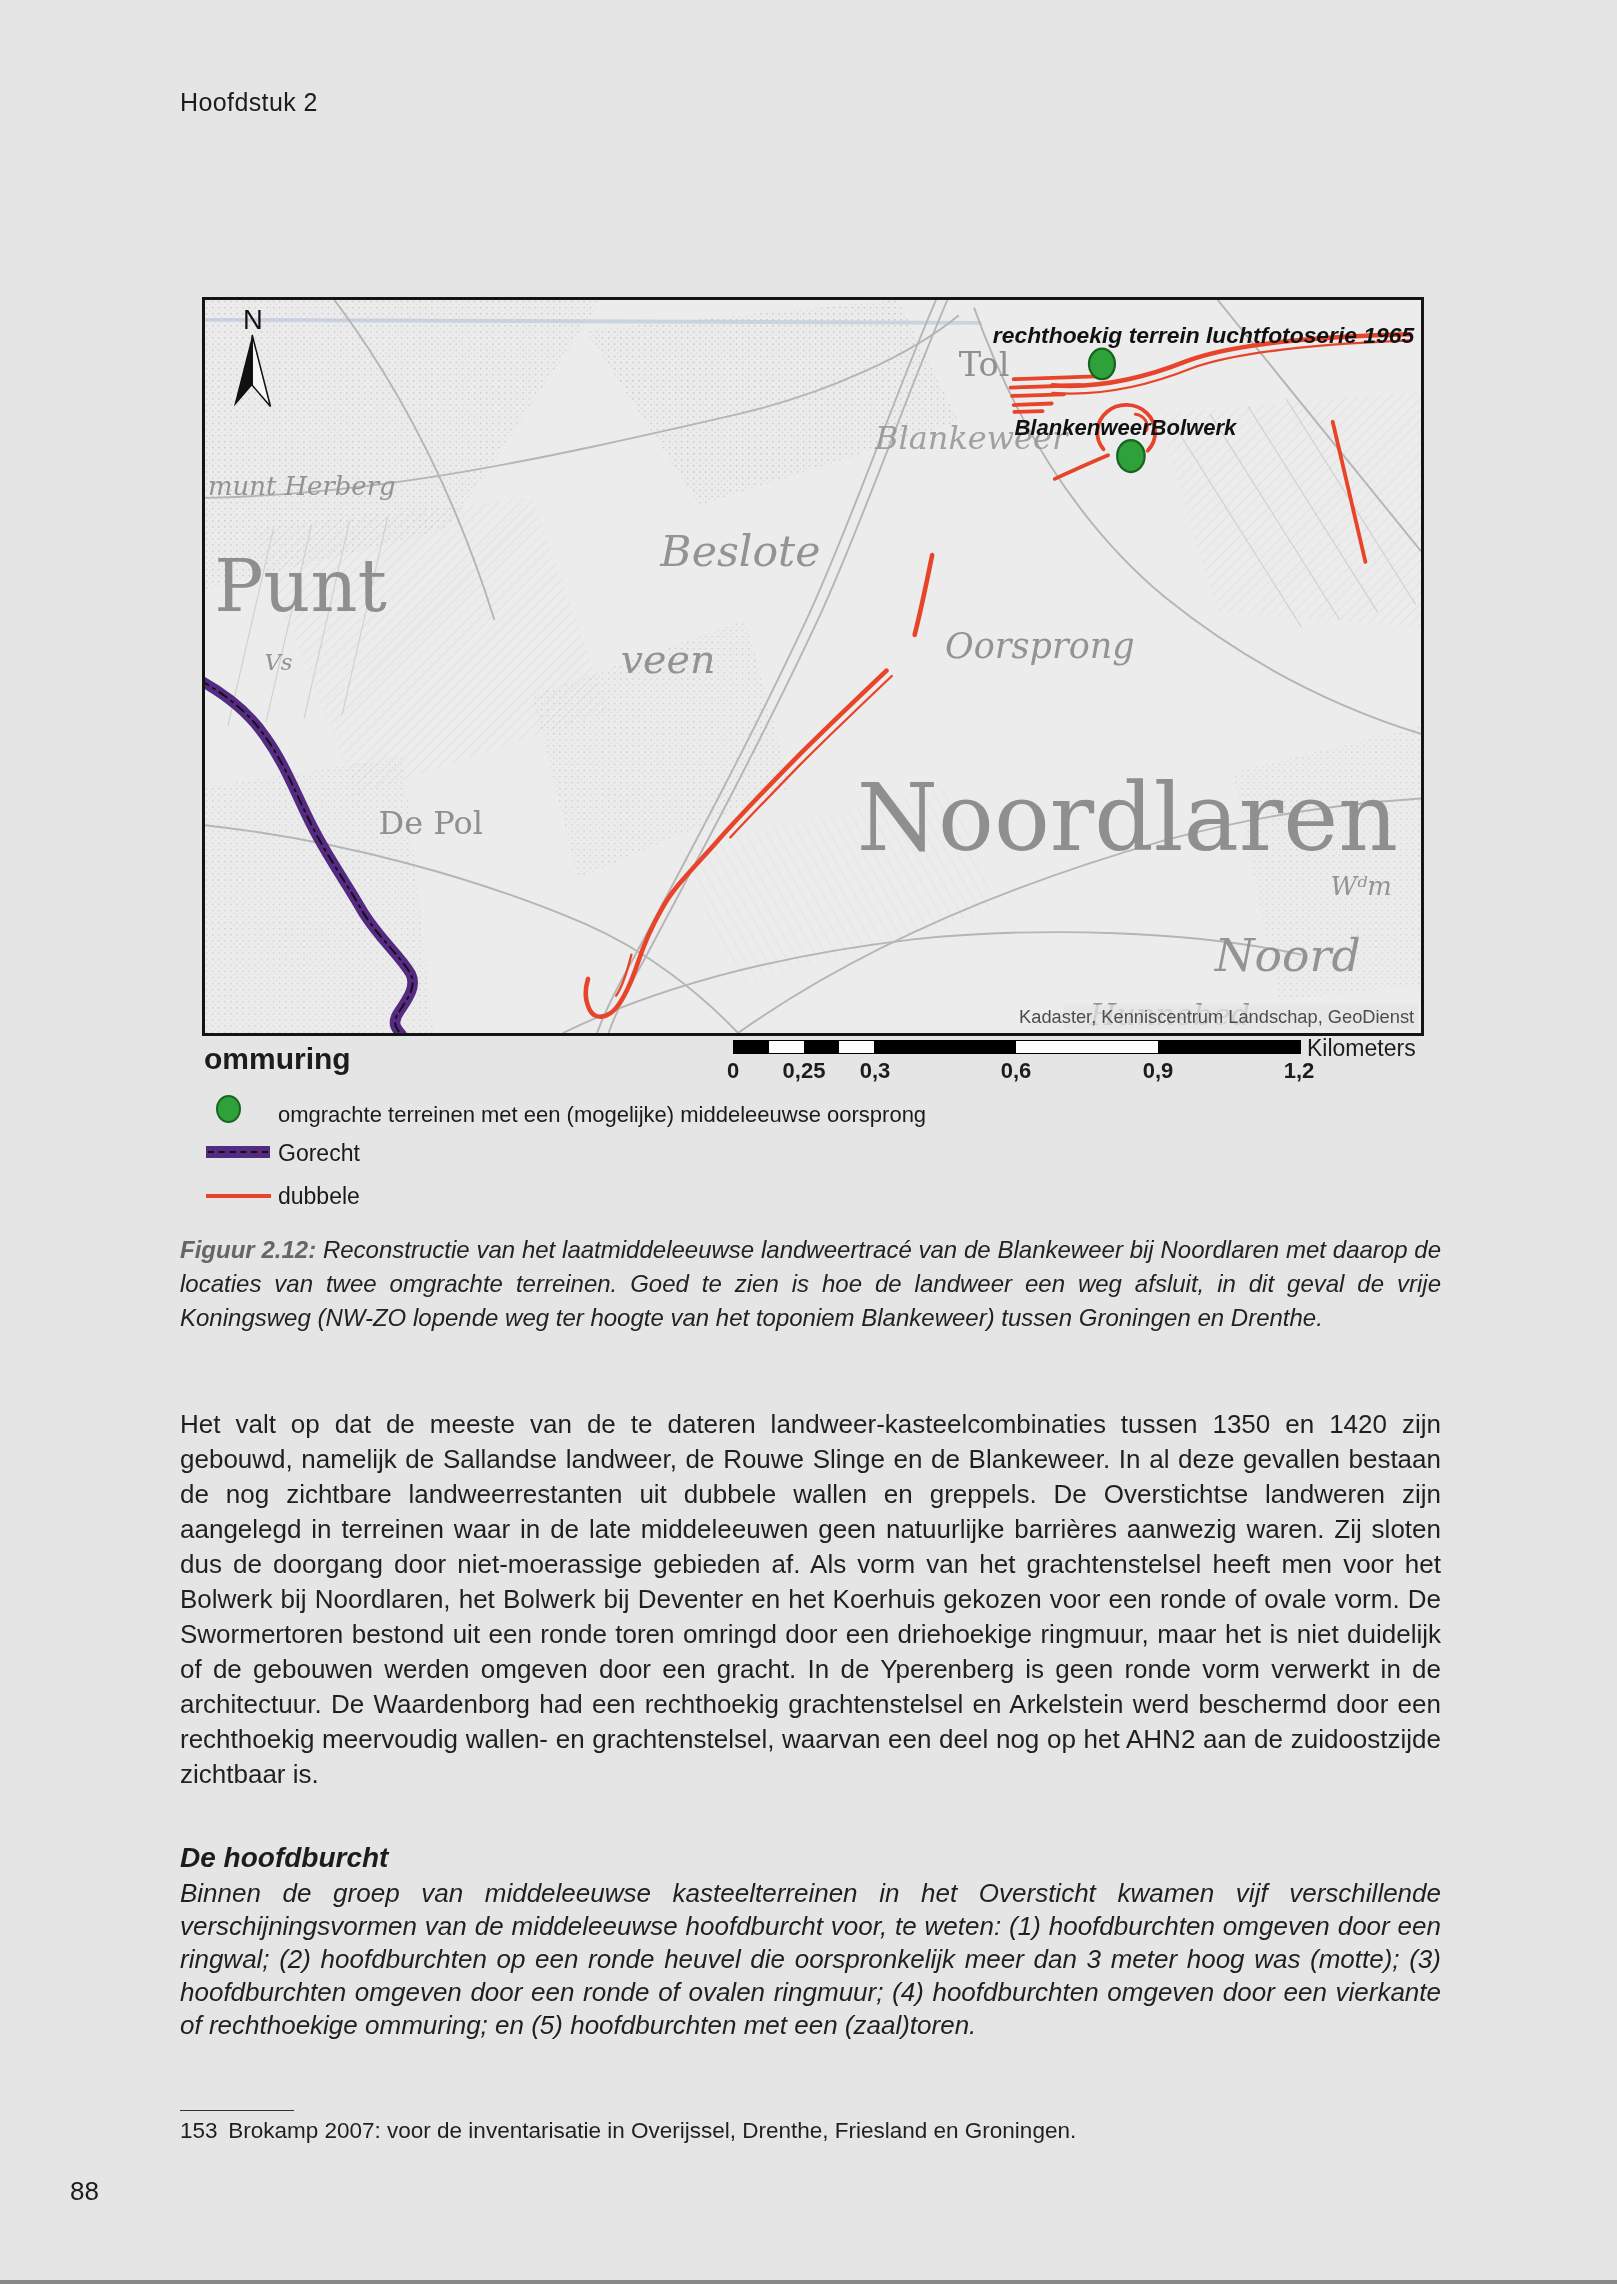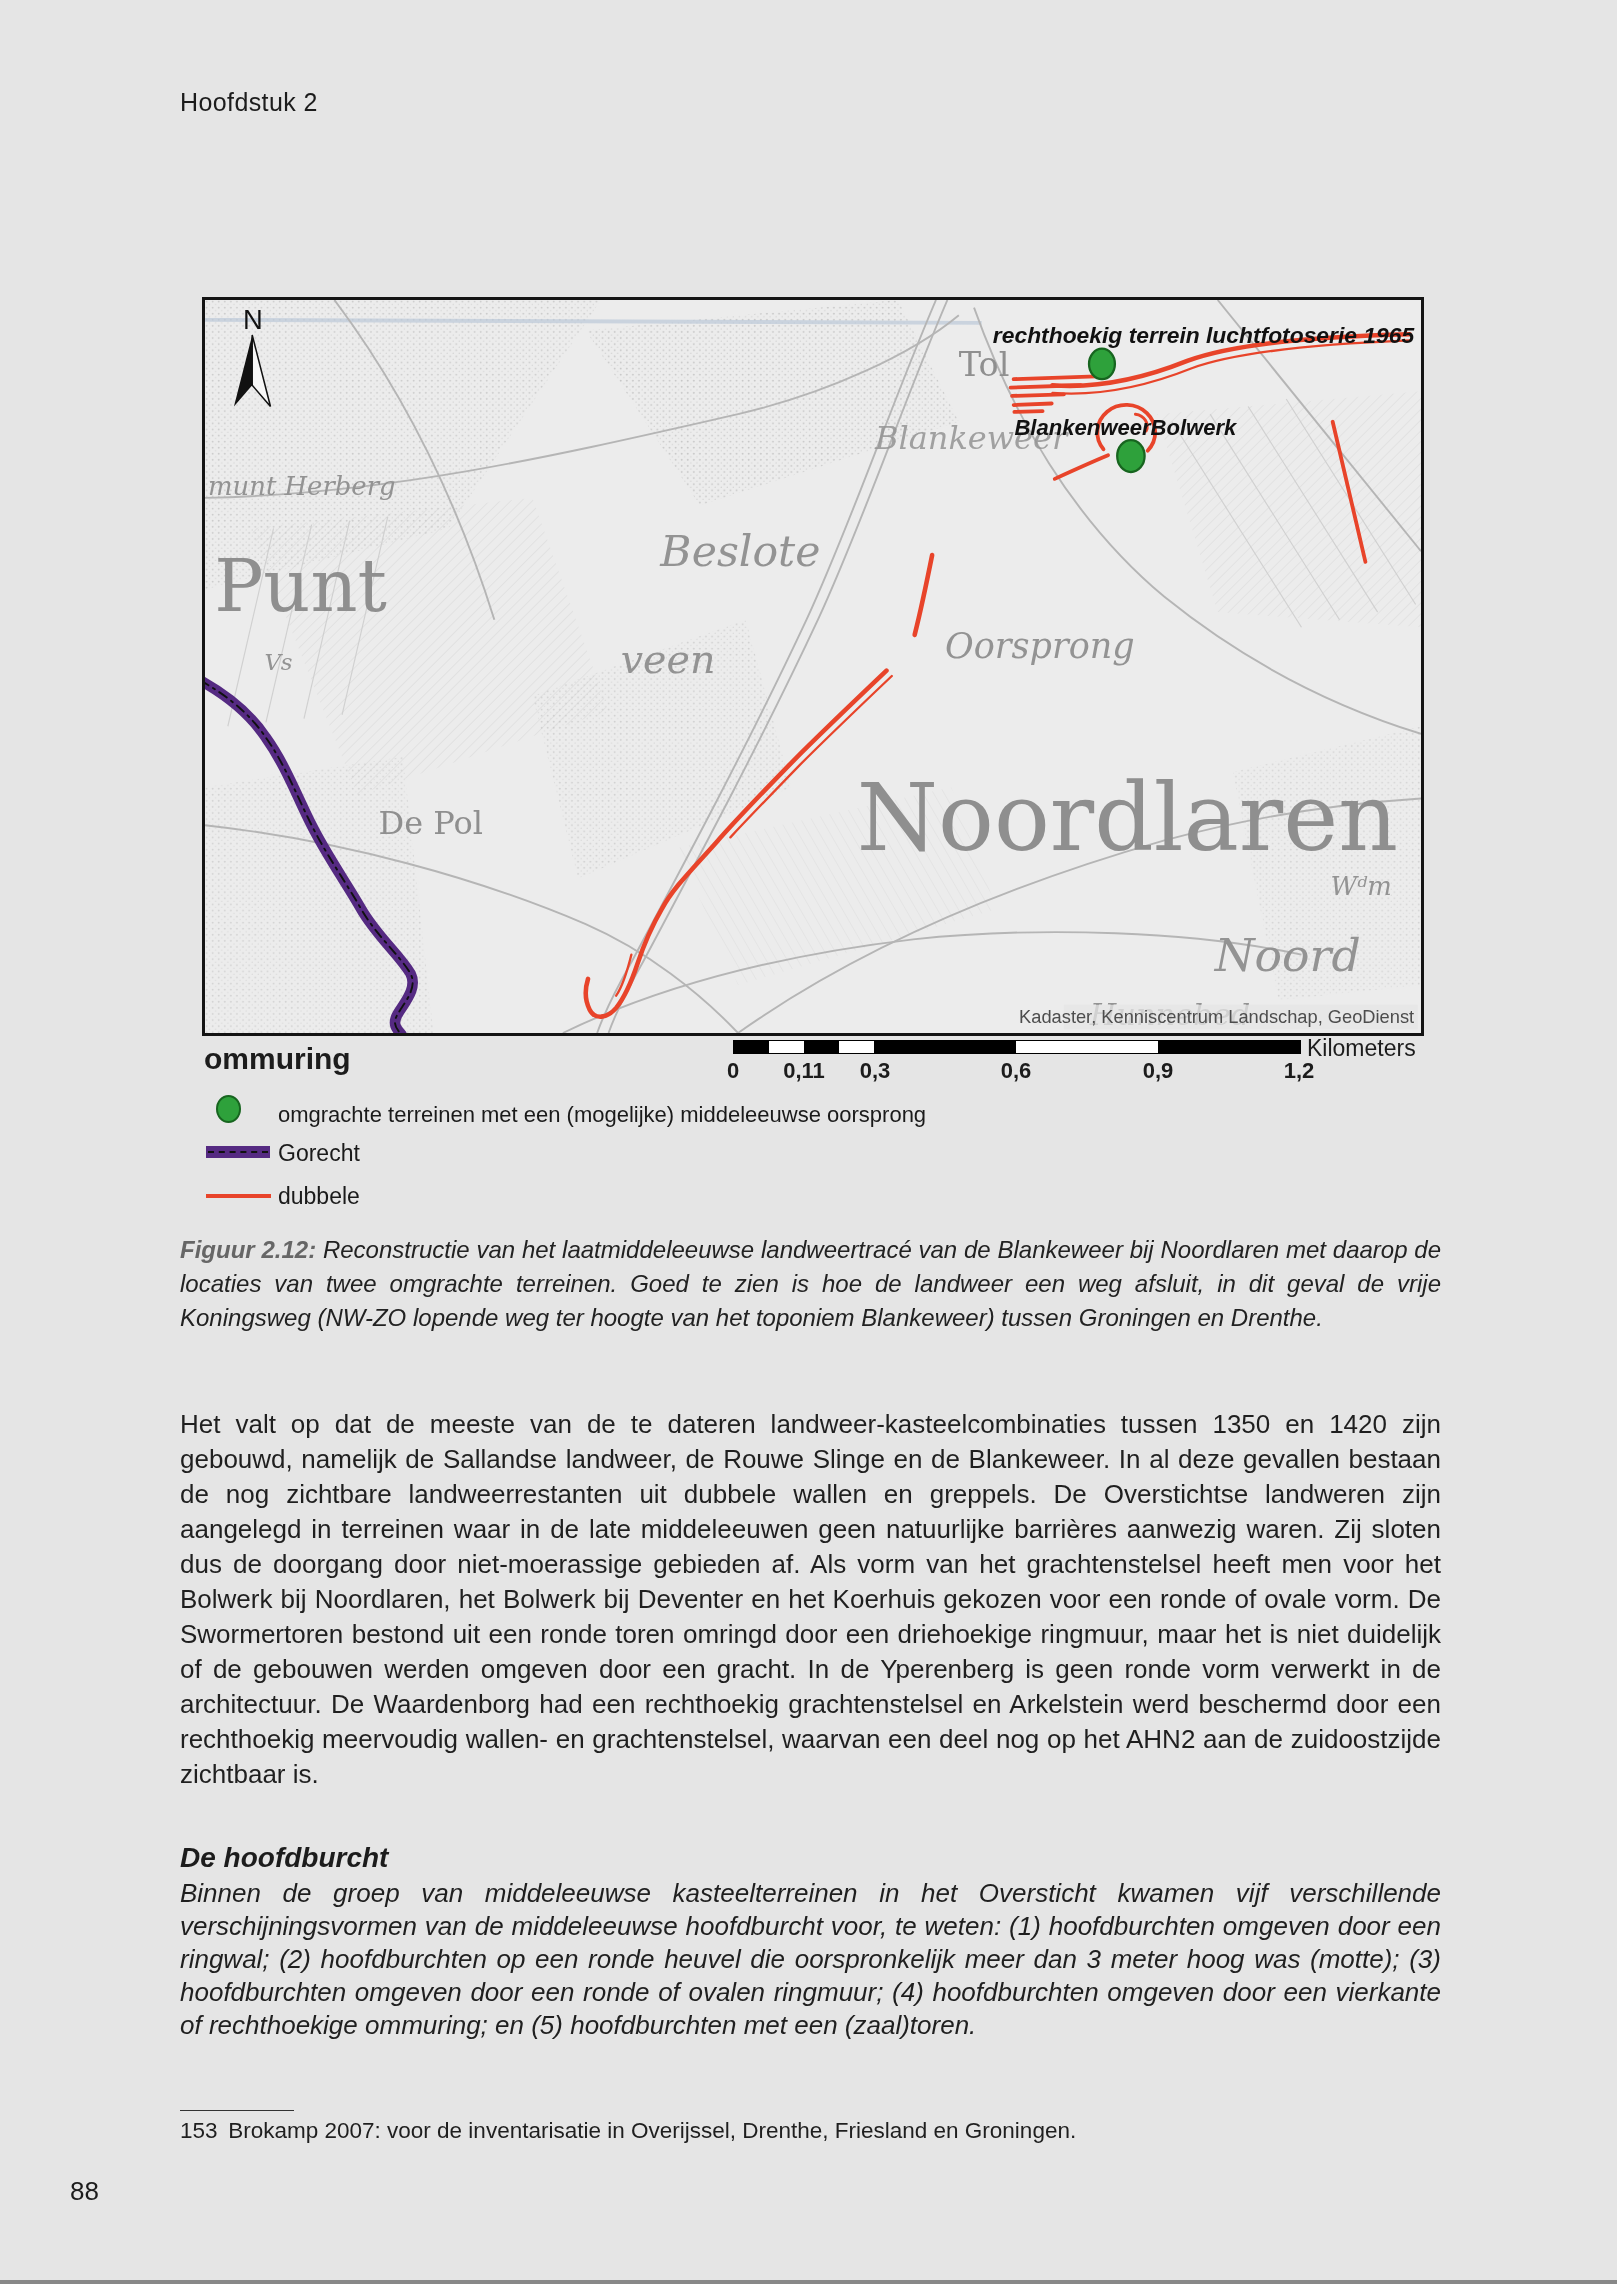--- a/index.html
+++ b/index.html
@@ -168,21 +168,21 @@
     <div class="bar">
       <div class="seg" style="width:35px;background:#000"></div>
       <div class="seg" style="width:35px;background:#fff"></div>
       <div class="seg" style="width:35px;background:#000"></div>
       <div class="seg" style="width:35px;background:#fff"></div>
       <div class="seg" style="width:142px;background:#000"></div>
       <div class="seg" style="width:142px;background:#fff"></div>
       <div class="seg" style="width:142px;background:#000"></div>
     </div>
     <span class="tick" style="left:0px">0</span>
-    <span class="tick" style="left:71px">0,11</span>
+    <span class="tick" style="left:71px">0,25</span>
     <span class="tick" style="left:142px">0,3</span>
     <span class="tick" style="left:283px">0,6</span>
     <span class="tick" style="left:425px">0,9</span>
     <span class="tick" style="left:566px">1,2</span>
     <span class="unit">Kilometers</span>
   </div>
 
   <div class="abs legend-title">ommuring</div>
 
   <div class="abs green-marker"></div>

